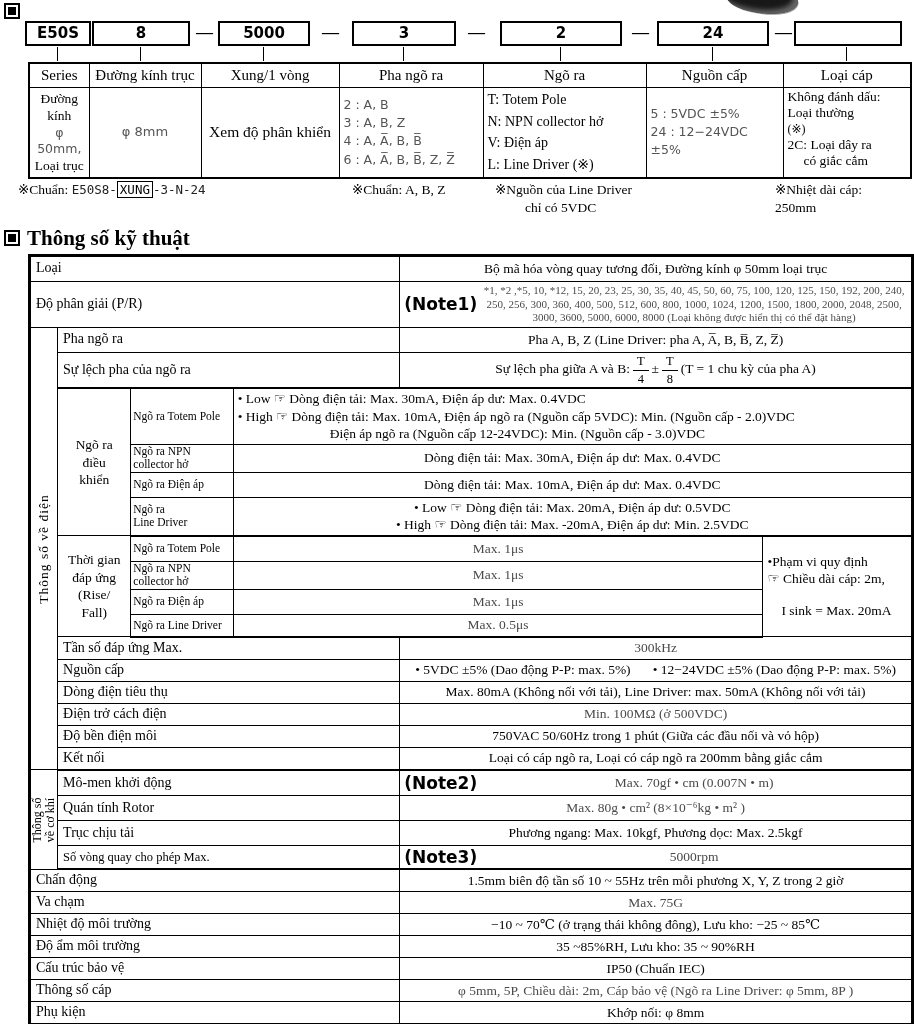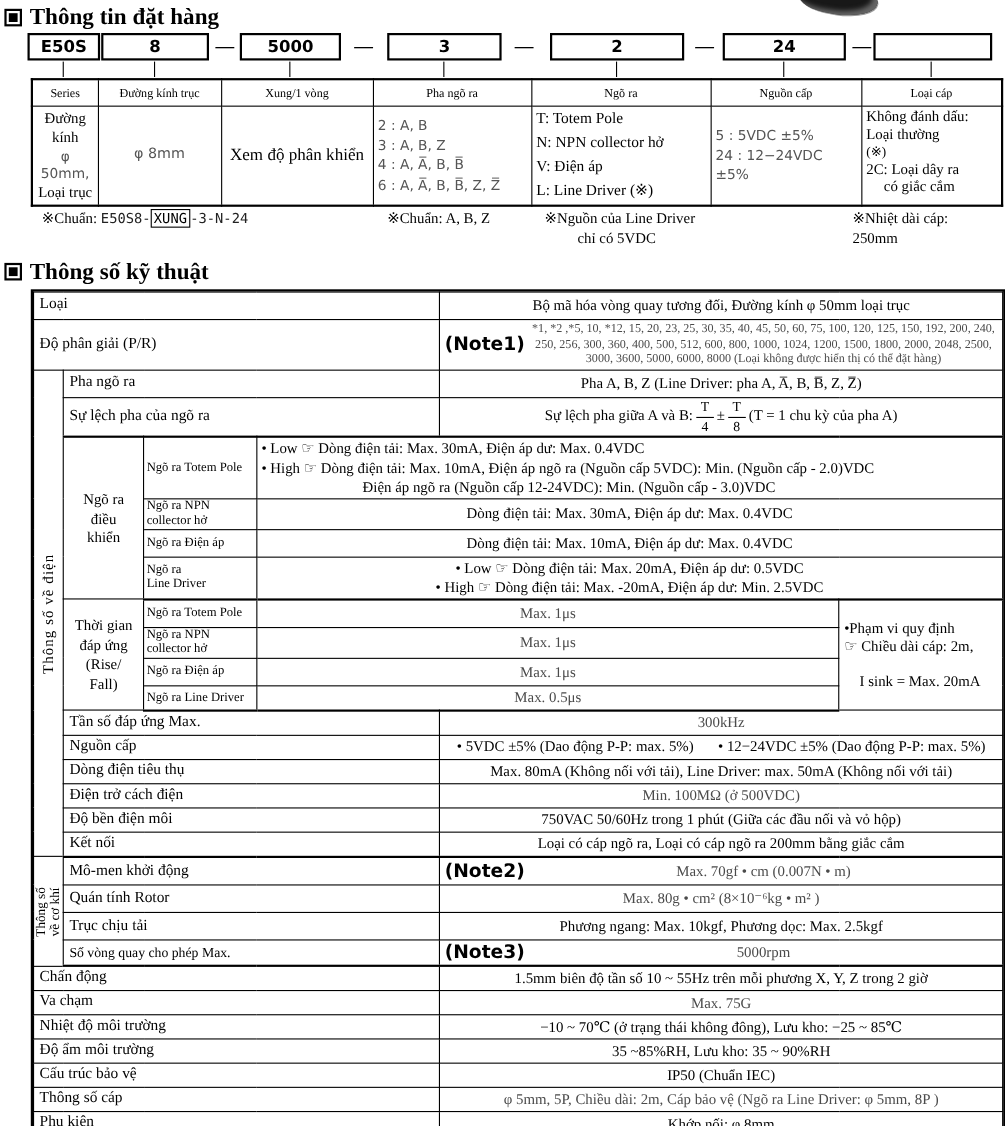--- a/index.html
+++ b/index.html
@@ -24,21 +24,21 @@
   .codes{position:relative;height:42px;}
   .cbox{position:absolute;top:1px;height:21px;border:2px solid #000;text-align:center;
         font-family:"DejaVu Sans","Liberation Sans",sans-serif;font-weight:bold;font-size:15px;line-height:21px;background:#fff;}
   .cdash{position:absolute;top:3px;font-weight:bold;font-size:17px;}
   .conn{position:absolute;top:27px;width:1px;height:14px;background:#000;}
 
   
   table{border-collapse:collapse;}
   .ord{margin-left:28px;width:882px;border:2px solid #000;table-layout:fixed;}
   .ord th,.ord td{border:1px solid #000;vertical-align:middle;padding:1px 4px;}
-  .ord th{font-weight:normal;font-size:11px;height:23px;padding:0 2px;margin-top:24px;}
+  .ord th{font-weight:normal;font-size:15px;height:23px;padding:0 2px;margin-top:24px;}
   .ord td{font-size:13.5px;}
   .series-cell div{line-height:1.3;}
   .opt{font-family:"DejaVu Sans","Liberation Sans",sans-serif;color:#555;font-size:12.5px;line-height:1.45;}
   .outcell div{font-size:14px;line-height:1.55;}
   .cable-cell div{line-height:1.22;}
   .small{font-size:12px;}
   .ind1{padding-left:16px;}
 
   
   .ordnotes{position:relative;height:44px;font-size:13.5px;}
@@ -75,21 +75,20 @@
 </style>
 </head>
 <body>
 
 <div class="page">
 
   <div class="photo"></div>
 
   <div class="h1">
     <span class="sq"></span>
-    <span>Thông tin đặt hàng</span>
   </div>
 
   <div class="codes">
     <span class="cbox" style="left:25px;width:62px;">E50S</span>
     <span class="cbox" style="left:92px;width:94px;">8</span>
     <span class="cdash" style="left:196px;">—</span>
     <span class="cbox" style="left:218px;width:88px;">5000</span>
     <span class="cdash" style="left:322px;">—</span>
     <span class="cbox" style="left:352px;width:100px;">3</span>
     <span class="cdash" style="left:468px;">—</span>
@@ -156,21 +155,21 @@
         <div>Loại thường</div>
         <div class="small">(※)</div>
         <div>2C: Loại dây ra</div>
         <div class="ind1">có giắc cắm</div>
       </td>
     </tr>
   </tbody>
     </table>
 
   <div class="ordnotes">
-    <div class="nb" style="left:38px;">
+    <div class="nb" style="left:18px;">
       <span>※Chuẩn: </span><span class="codefont">E50S8-</span><span class="xbox">XUNG</span><span class="codefont">-3-N-24</span>
     </div>
     <div class="nb" style="left:352px;">※Chuẩn: A, B, Z</div>
     <div class="nb" style="left:495px;">
       <div>※Nguồn của Line Driver</div>
       <div style="padding-left:30px;">chỉ có 5VDC</div>
     </div>
     <div class="nb" style="left:775px;">
       <div>※Nhiệt dài cáp:</div>
       <div style="text-align:left;">250mm</div>

